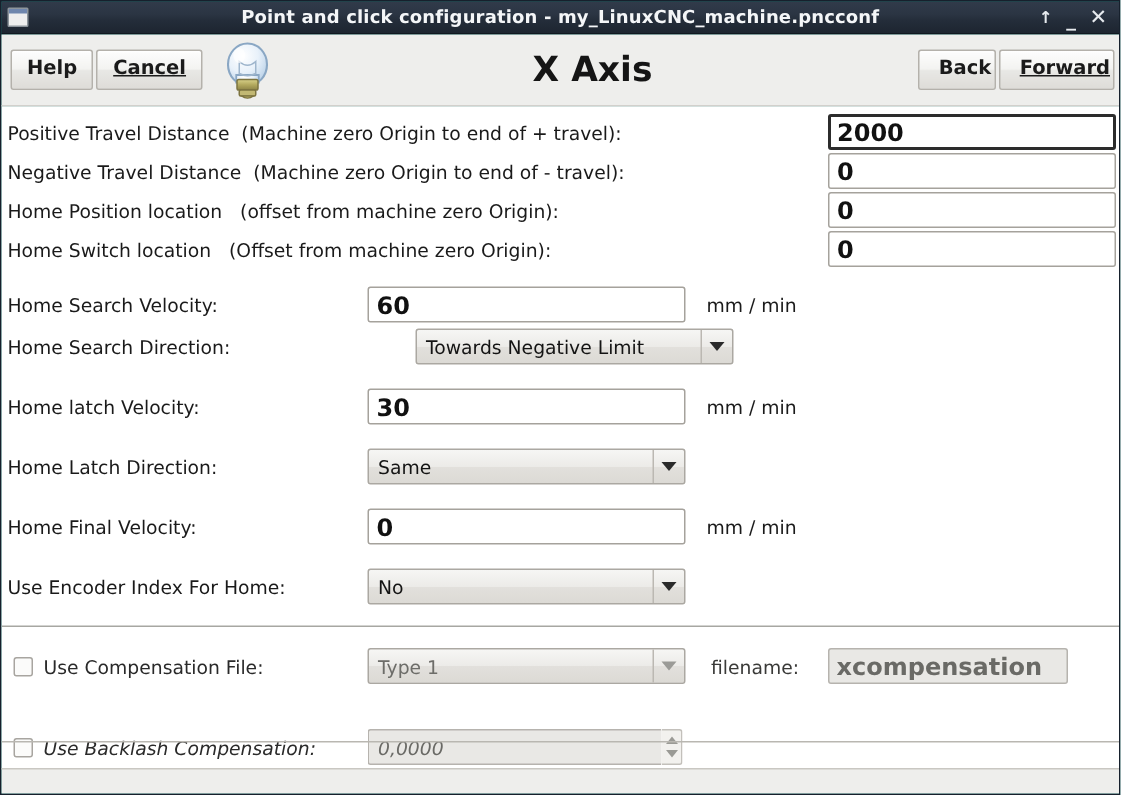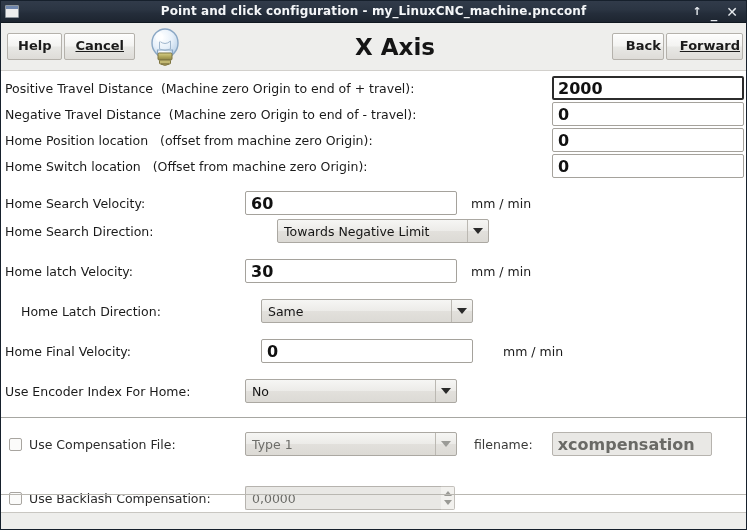--- a/index.html
+++ b/index.html
@@ -356,31 +356,31 @@
             </span>
         </div>
       </div>
 
       <div class="row" style="height:28px; margin-top:12px;">
         <div class="lbl" style="margin-left:4px; width:240px;">Home latch Velocity:</div>
         <div class="entry" style="width:212px;">30</div>
         <div class="unit">mm / min</div>
       </div>
 
-      <div class="row" style="height:28px; margin-top:12px;padding-left:16px;">
+      <div class="row" style="height:28px; margin-top:12px;">
         <div class="lbl" style="margin-left:4px; width:240px;">Home Latch Direction:</div>
         <div class="combo" style="width:212px;">
           <span>Same</span>
           <span class="arrowbox">
               <span class="caret"></span>
             </span>
         </div>
       </div>
 
-      <div class="row" style="height:28px; margin-top:12px;gap:16px;">
+      <div class="row" style="height:28px; margin-top:12px;">
         <div class="lbl" style="margin-left:4px; width:240px;">Home Final Velocity:</div>
         <div class="entry" style="width:212px;">0</div>
         <div class="unit">mm / min</div>
       </div>
 
       <div class="row" style="height:28px; margin-top:12px;">
         <div class="lbl" style="margin-left:4px; width:240px;">Use Encoder Index For Home:</div>
         <div class="combo" style="width:212px;">
           <span>No</span>
           <span class="arrowbox">
@@ -400,21 +400,21 @@
         <div class="combo disabled" style="width:212px;">
           <span>Type 1</span>
           <span class="arrowbox">
               <span class="caret"></span>
             </span>
         </div>
         <div class="lbl" style="margin-left:17px; color:#3a3a38;">filename:</div>
         <div class="entry disabled" style="width:160px; margin-left:19px;">xcompensation</div>
       </div>
 
-      <div class="row" style="height:30px; margin-top:24px;">
+      <div class="row" style="height:30px; margin-top:24px;font-style:italic;">
         <span class="cbox" style="margin-left:8px;"></span>
         <span class="cb-label" style="width:216px;">Use Backlash Compensation:</span>
         <div class="spin-wrap">
           <div class="spin-entry">0,0000</div>
           <div class="spin-btns">
             <span class="spin-up"></span>
             <span class="spin-dn"></span>
           </div>
         </div>
       </div>

